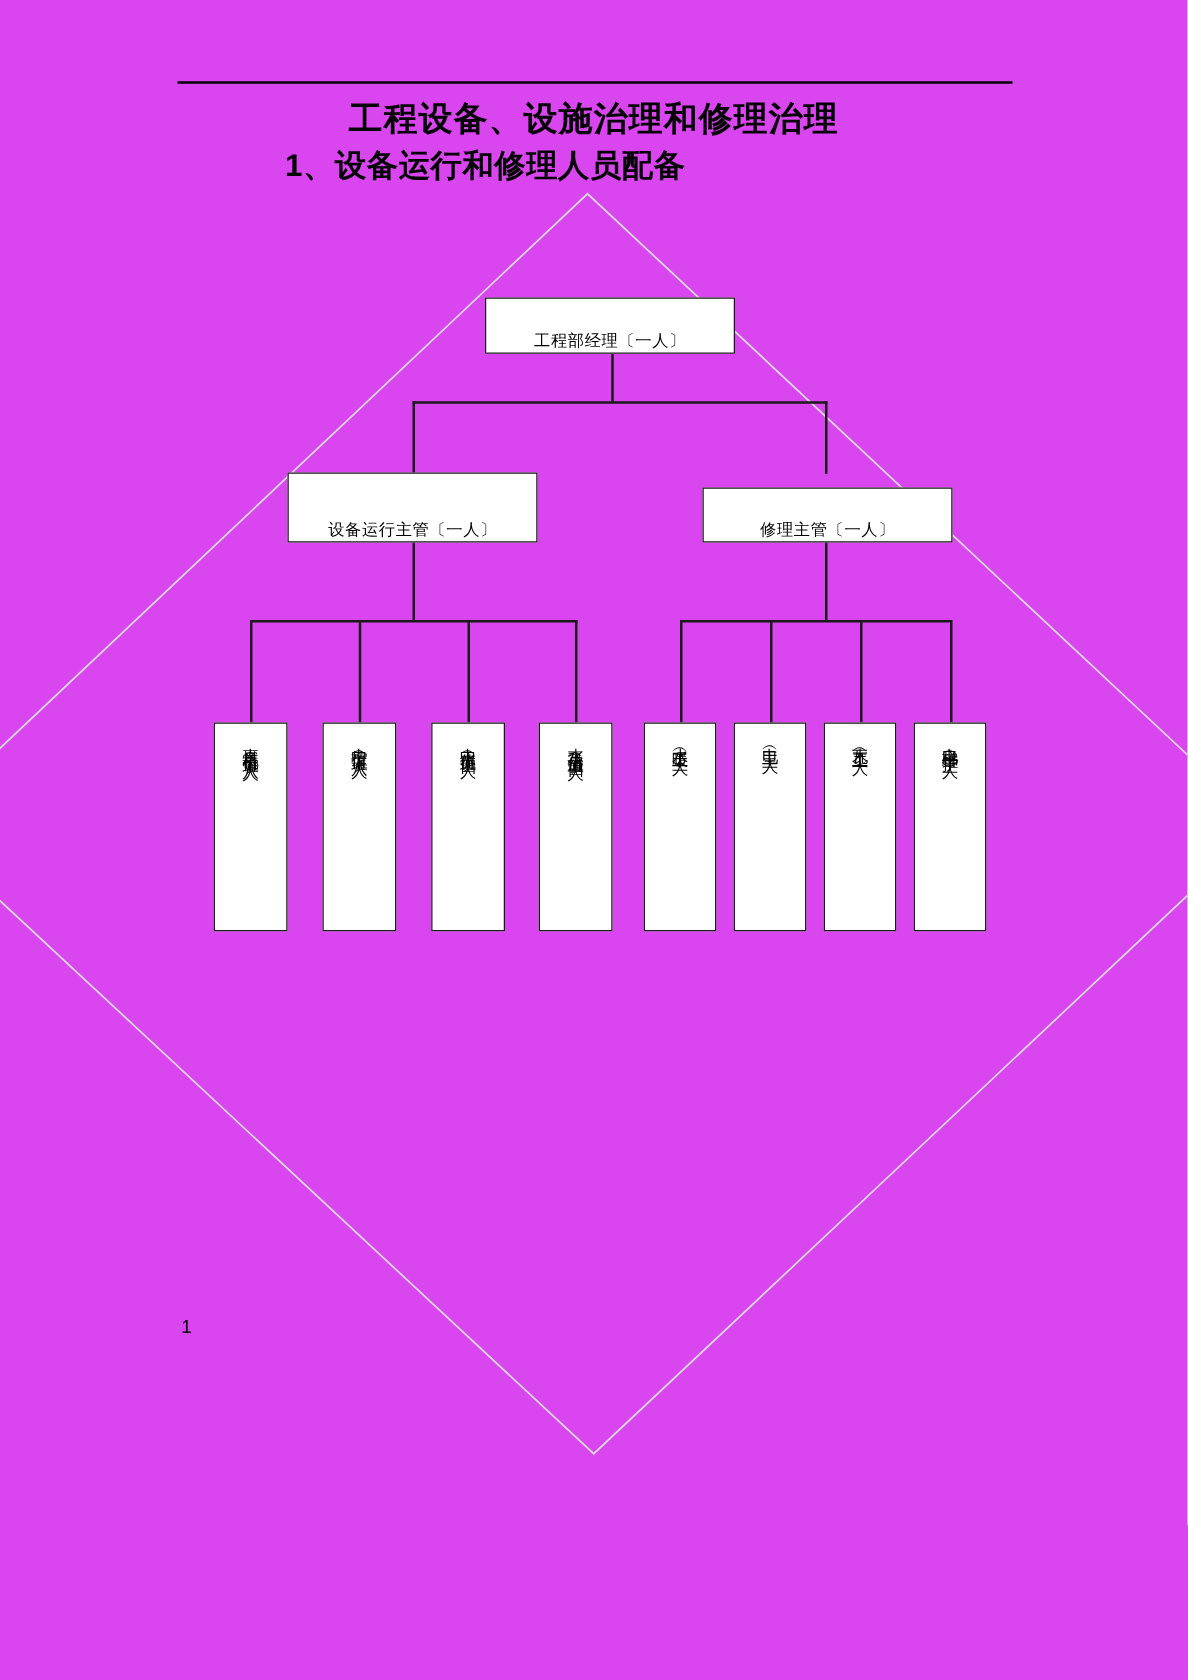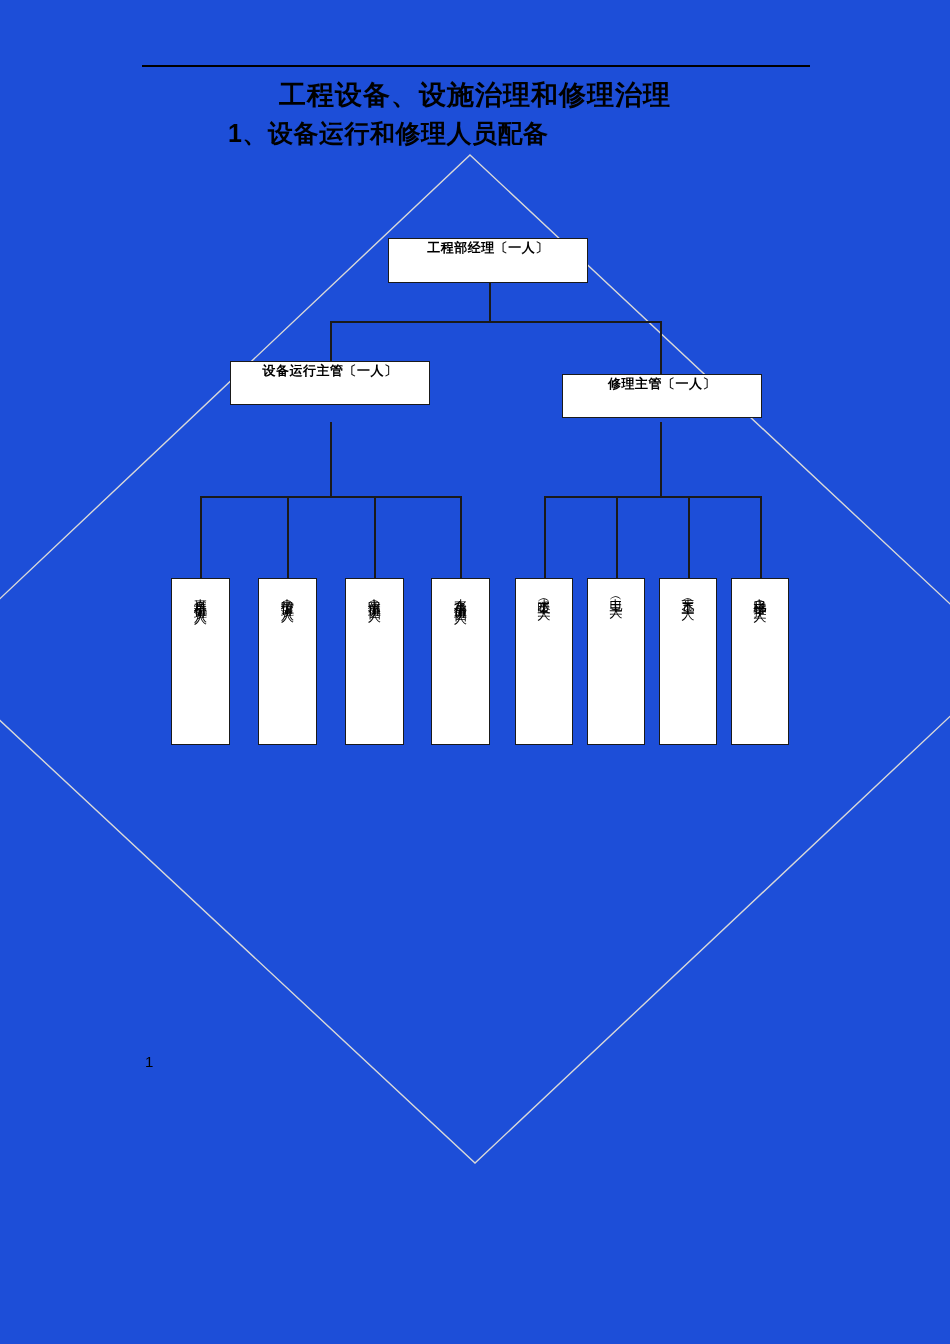--- a/index.html
+++ b/index.html
@@ -10,21 +10,21 @@
   }
   body {
     font-family: "Liberation Sans", "DejaVu Sans", sans-serif;
     color: #000000;
   }
   #page {
     position: relative;
     width: 950px;
     height: 1344px;
     overflow: hidden;
-    background: #1d4ed8;
+    background: #d946ef;
   }
 
   
   #watermark-layer {
     position: absolute;
     left: 0; top: 0;
     width: 950px; height: 1344px;
     pointer-events: none;
     z-index: 0;
   }
@@ -71,23 +71,22 @@
   }
   .node {
     position: absolute;
     box-sizing: border-box;
     border: 1px solid #1a1a1a;
     background: #ffffff;
     z-index: 3;
   }
   .node-h {
     display: flex;
-    align-items: flex-start;
+    align-items: flex-end;
     justify-content: center;
-    font-weight: bold;
   }
   .node-h .node-label {
     font-size: 13px;
     line-height: 18px;
     letter-spacing: 0.5px;
     white-space: nowrap;
   }
   .node-v {
     display: flex;
     align-items: flex-start;
@@ -139,25 +138,25 @@
 
     <div class="node node-h" style="left:388px; top:238px; width:200px; height:45px;">
       <span class="node-label">工程部经理〔一人〕</span>
     </div>
 
     <div class="connector v" style="left:489px; top:283px; width:2px; height:39px;"></div>
     <div class="connector h" style="left:330px; top:321px; width:332px; height:2px;"></div>
     <div class="connector v" style="left:330px; top:321px; width:2px; height:58px;"></div>
     <div class="connector v" style="left:660px; top:321px; width:2px; height:58px;"></div>
 
-    <div class="node node-h" style="left:230px; top:361px; width:200px; height:44px;">
+    <div class="node node-h" style="left:230px; top:378px; width:200px; height:56px;">
       <span class="node-label">设备运行主管〔一人〕</span>
     </div>
 
-    <div class="node node-h" style="left:562px; top:374px; width:200px; height:44px;">
+    <div class="node node-h" style="left:562px; top:390px; width:200px; height:44px;">
       <span class="node-label">修理主管〔一人〕</span>
     </div>
 
     <div class="connector v" style="left:330px; top:422px; width:2px; height:75px;"></div>
     <div class="connector h" style="left:200px; top:496px; width:262px; height:2px;"></div>
     <div class="connector v" style="left:200px; top:496px; width:2px; height:82px;"></div>
     <div class="connector v" style="left:287px; top:496px; width:2px; height:82px;"></div>
     <div class="connector v" style="left:374px; top:496px; width:2px; height:82px;"></div>
     <div class="connector v" style="left:460px; top:496px; width:2px; height:82px;"></div>
 

